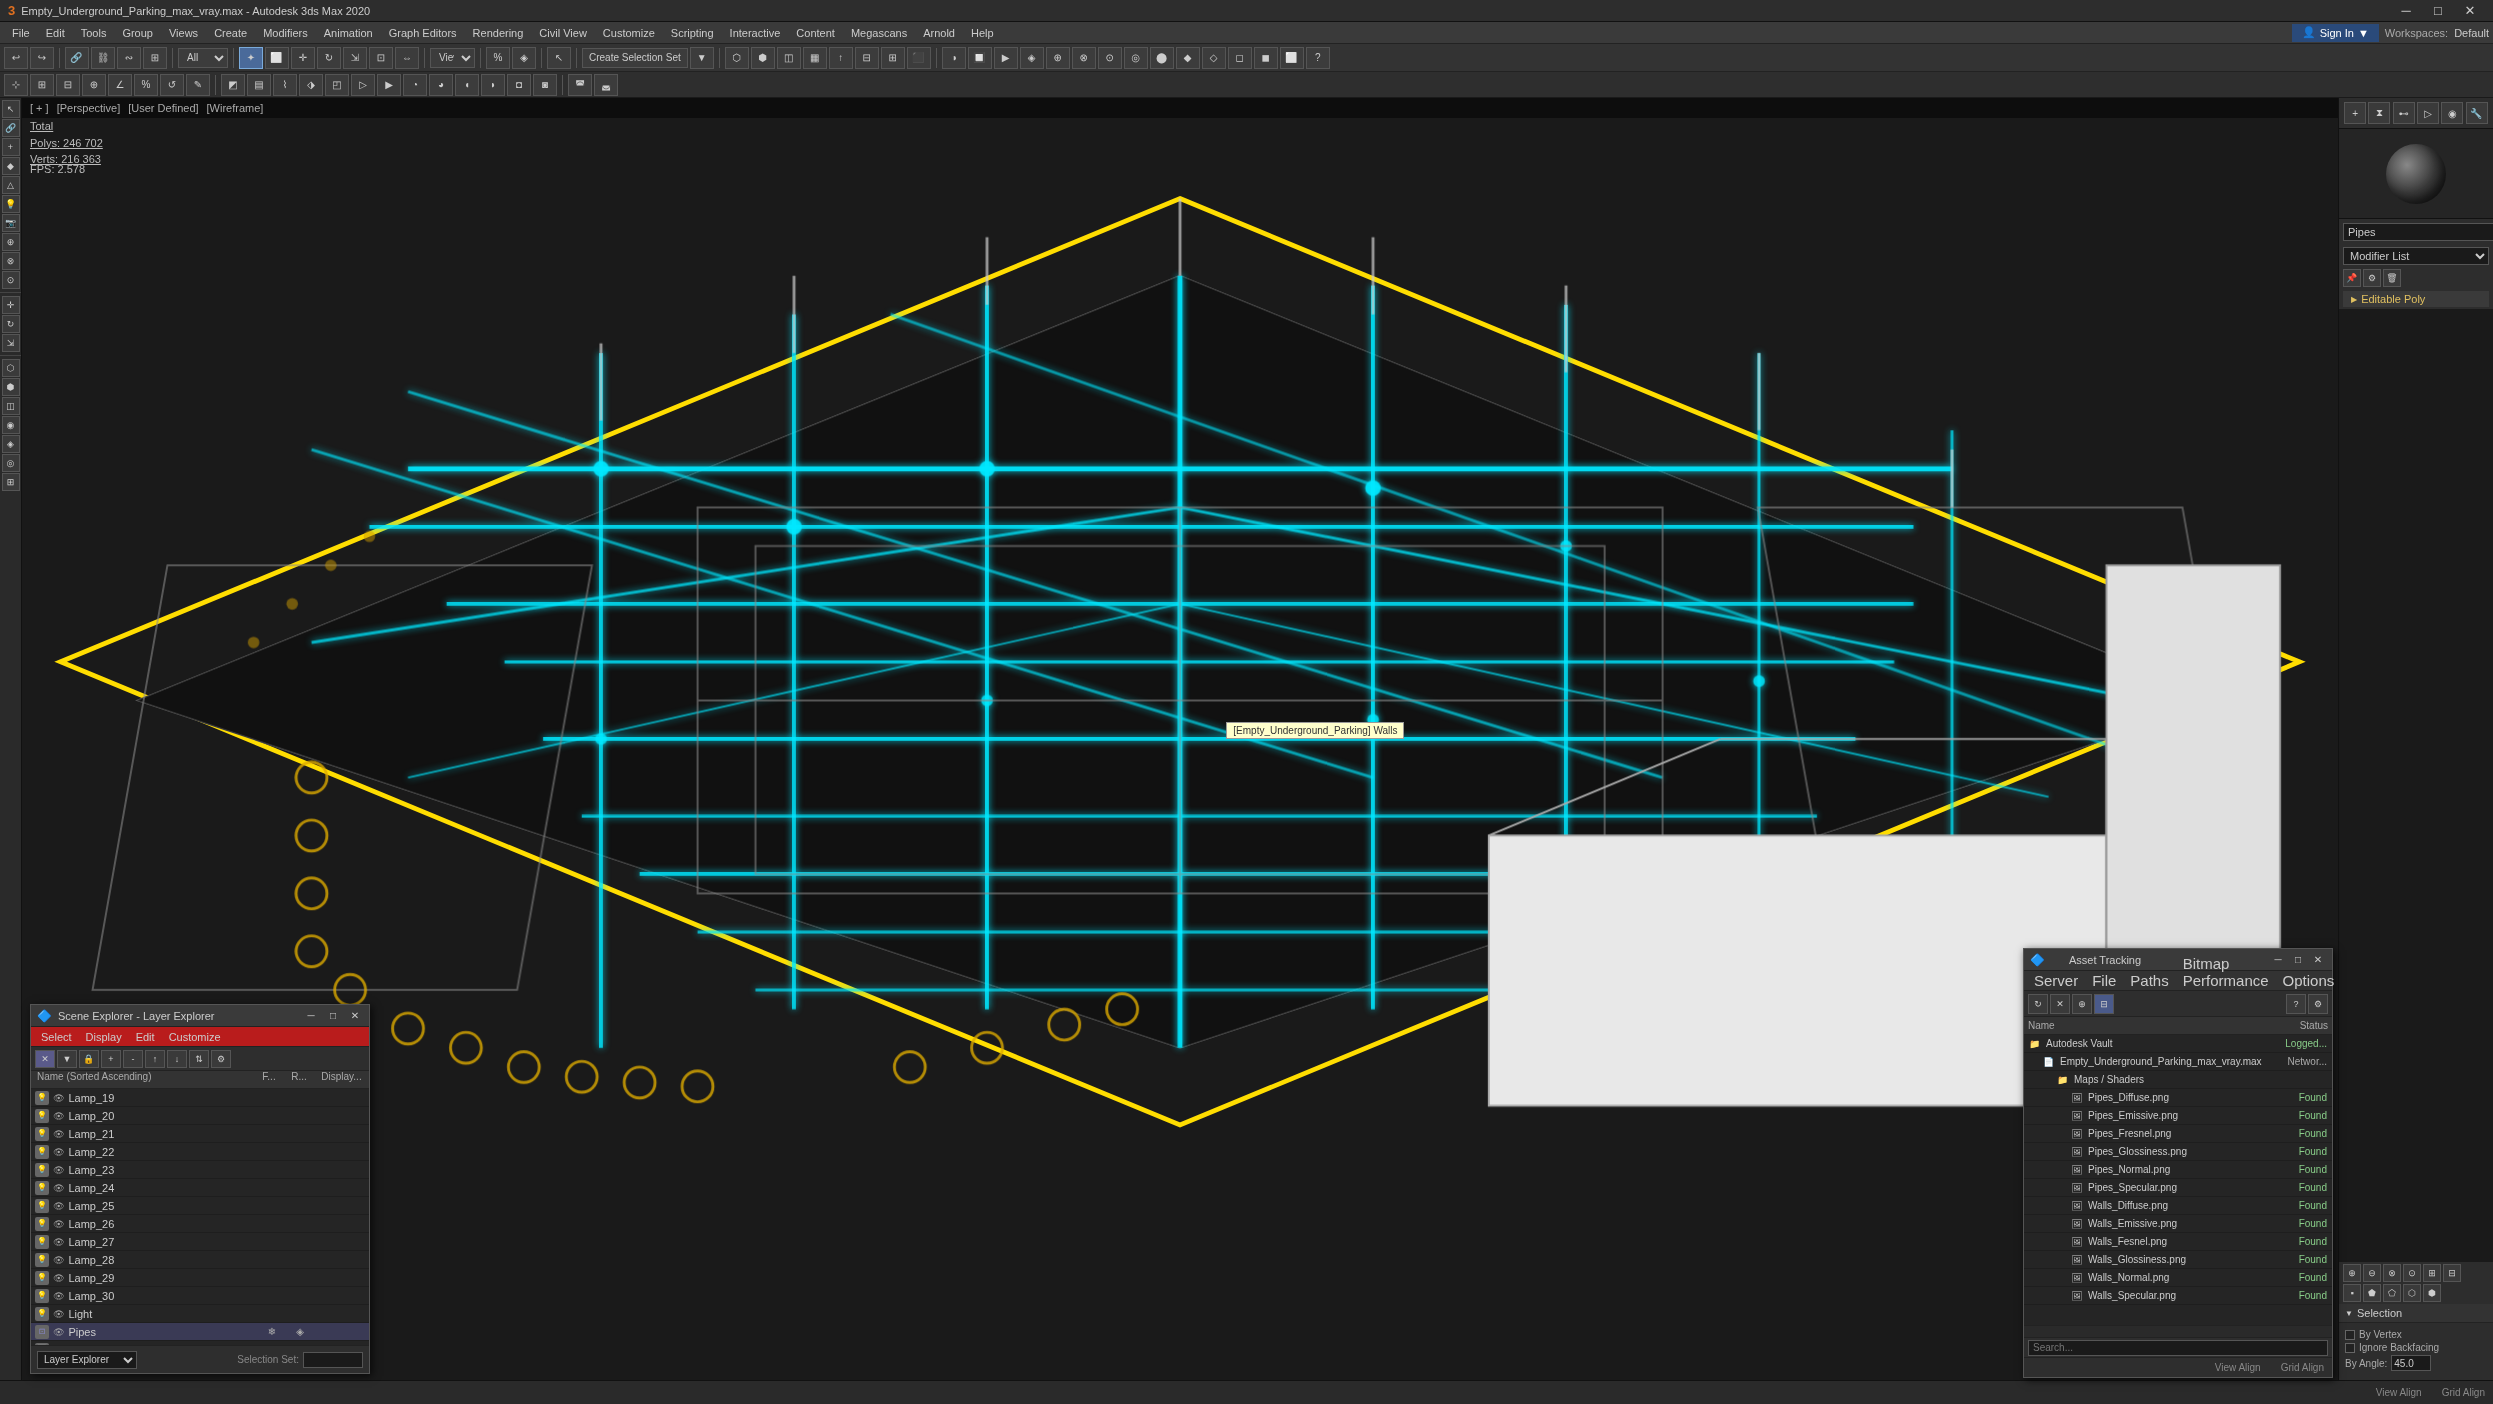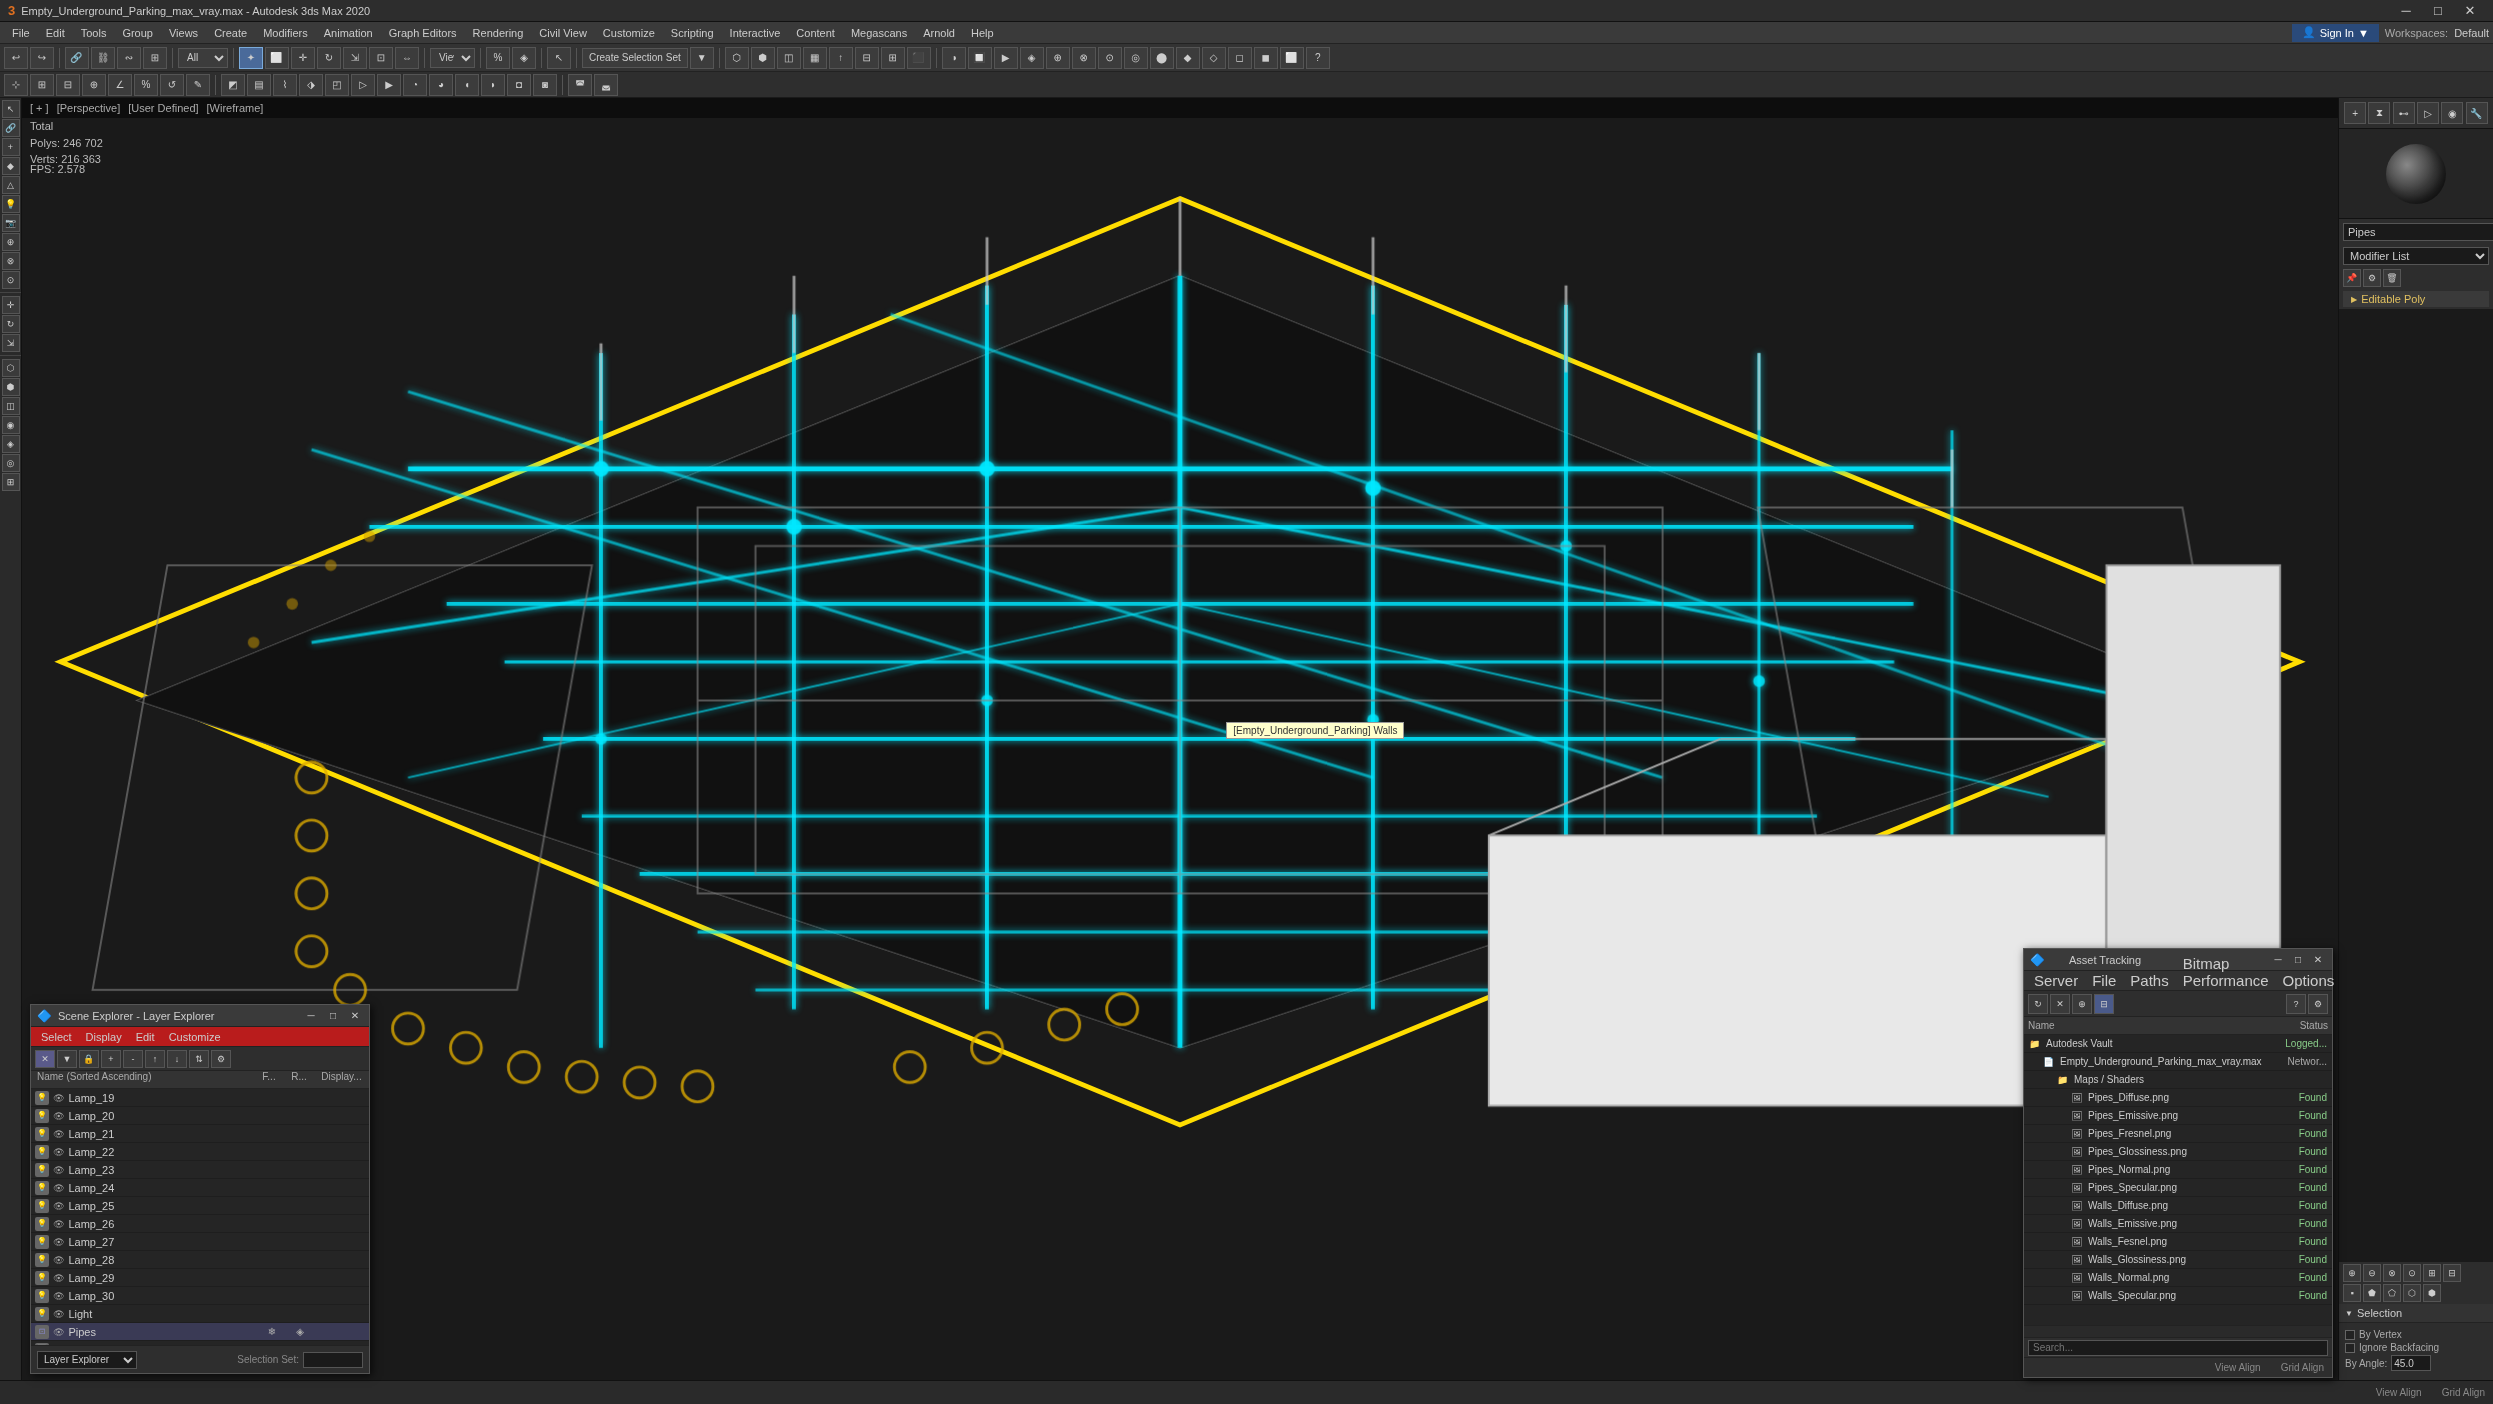--- a/index.html
+++ b/index.html
@@ -160,20 +160,21 @@
       color: #aaa;
       z-index: 10;
     }
     #viewport-stats {
       position: absolute;
       top: 20px; left: 8px;
       color: #bbb;
       font-size: 11px;
       line-height: 1.5;
       z-index: 10;
+      text-decoration: underline;
     }
     #viewport-fps {
       position: absolute;
       top: 65px; left: 8px;
       color: #bbb;
       font-size: 11px;
       z-index: 10;
     }
     #viewport-canvas {
       position: absolute;

